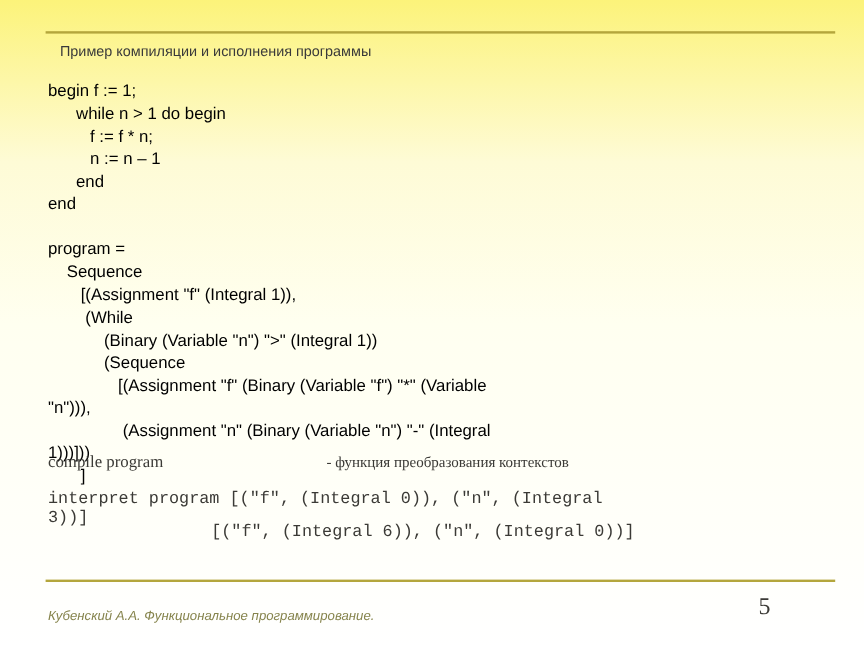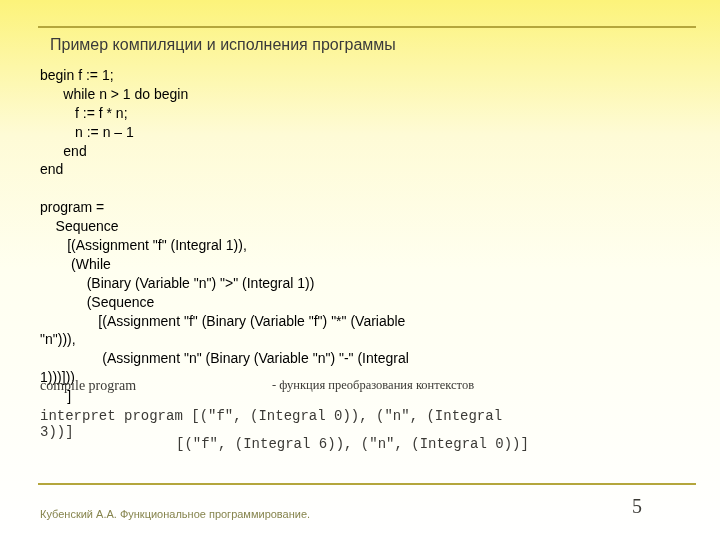--- a/index.html
+++ b/index.html
@@ -16,21 +16,21 @@
     top: 26px;
     left: 38px;
     right: 24px;
     height: 2px;
     background: #b4a63c;
   }
   .title {
     position: absolute;
     top: 36px;
     left: 50px;
-    font-size: 16px;
+    font-size: 12px;
     color: #3a3a3a;
   }
   .code-area {
     position: absolute;
     top: 66px;
     left: 40px;
     right: 30px;
     font-family: Liberation Sans, sans-serif;
     font-size: 14px;
     line-height: 1.35;
@@ -76,20 +76,21 @@
     left: 38px;
     right: 24px;
     height: 2px;
     background: #b4a63c;
   }
   .footer {
     position: absolute;
     bottom: 18px;
     left: 40px;
     font-size: 11px;
+    font-style: italic;
     color: #86844d;
     line-height: 1.4;
   }
   .page-num {
     position: absolute;
     bottom: 22px;
     right: 78px;
     font-size: 20px;
     color: #3b3a36;
     font-family: "Times New Roman", serif;

